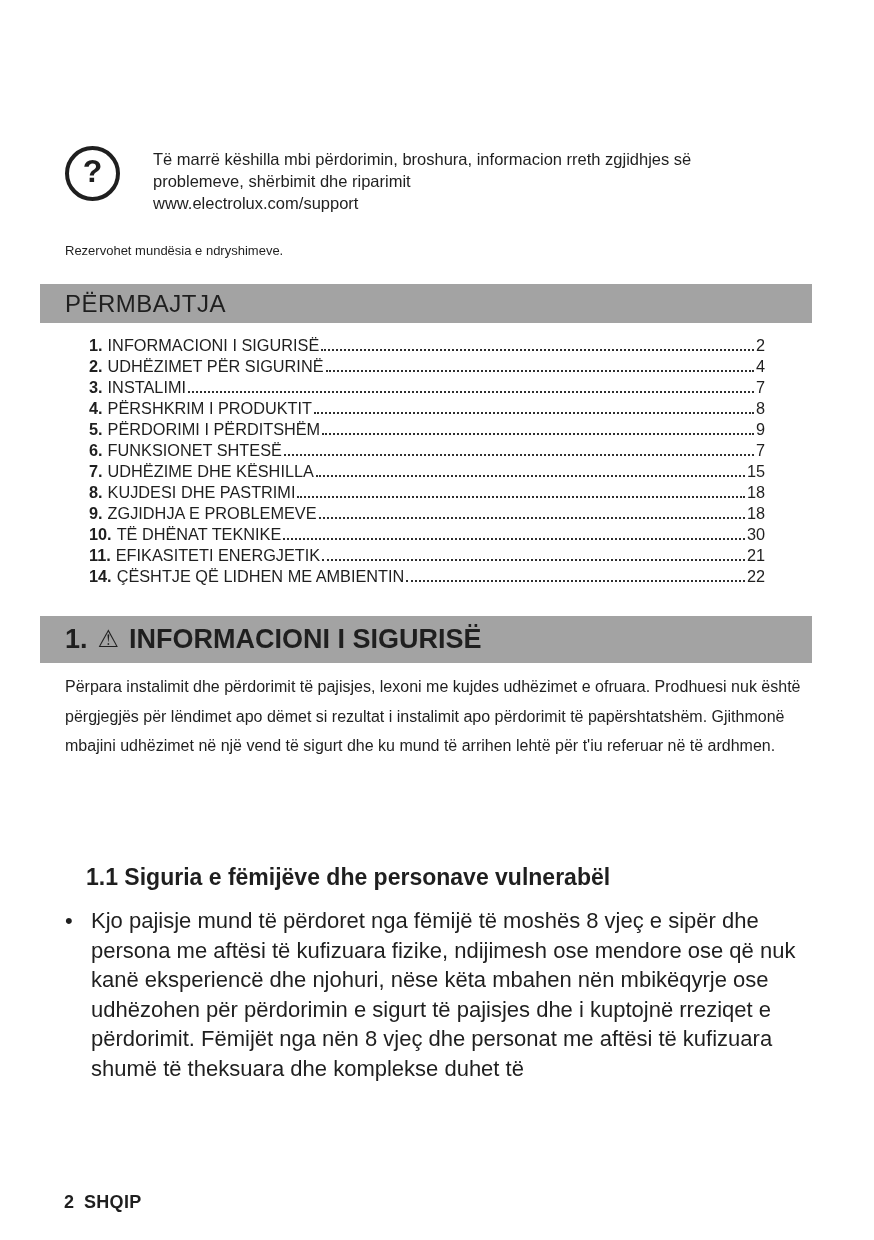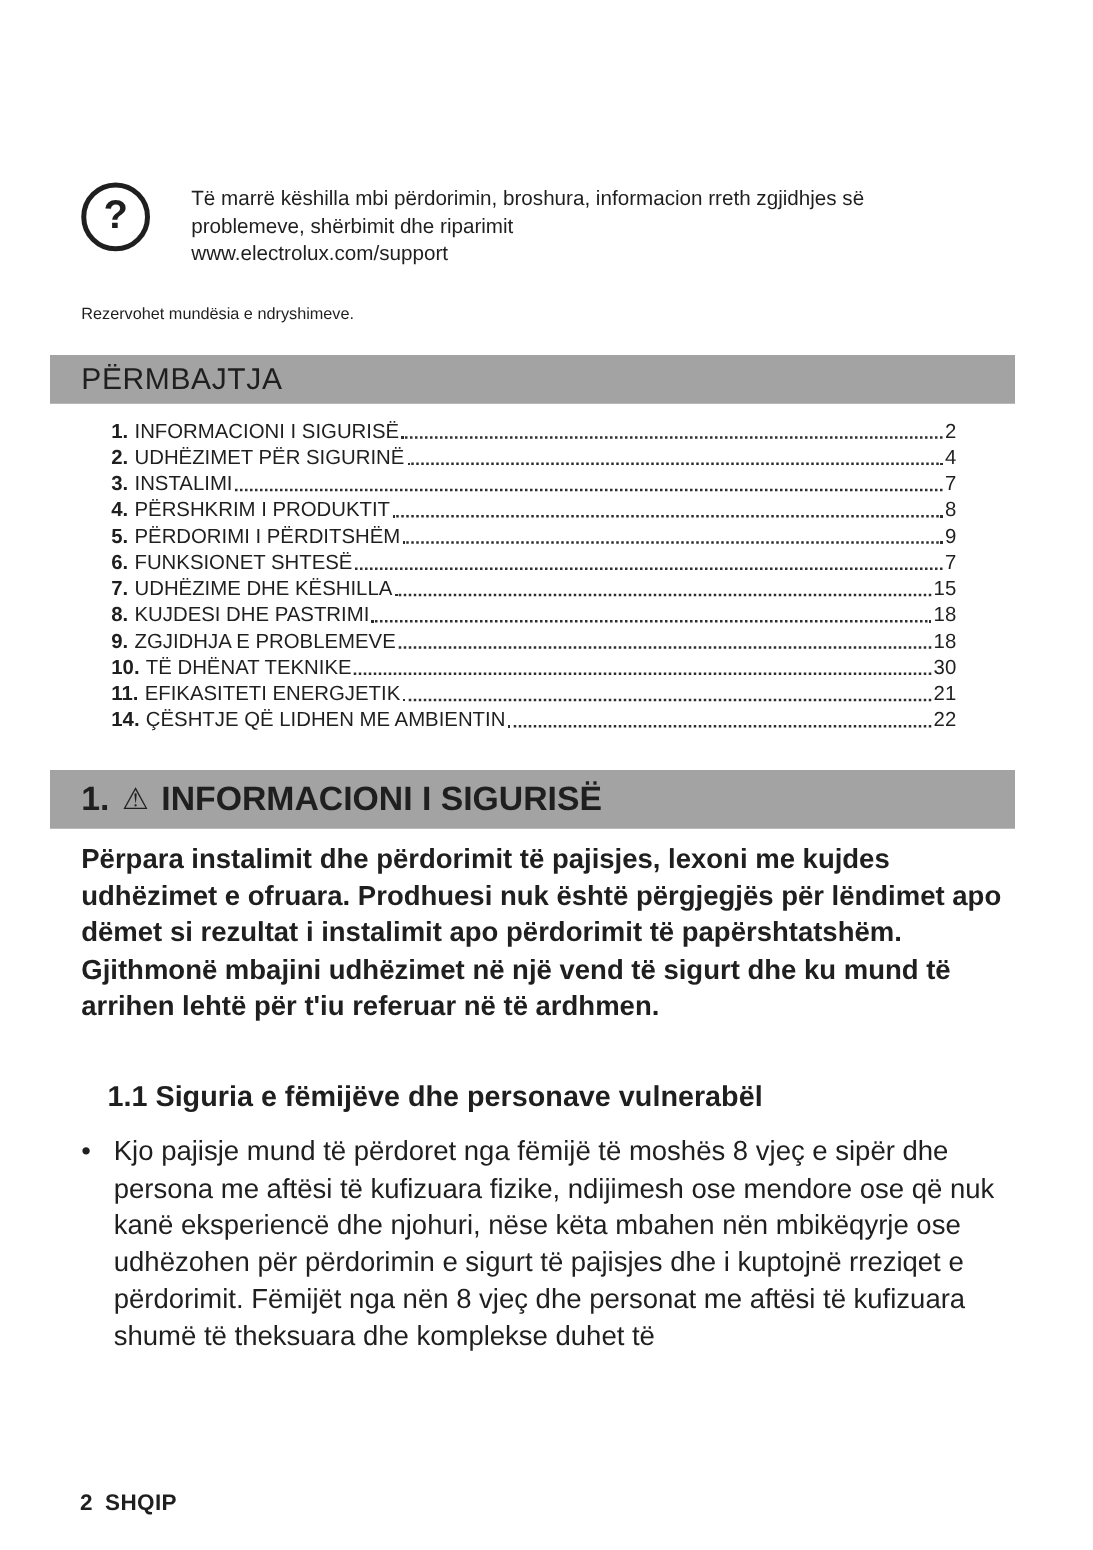--- a/index.html
+++ b/index.html
@@ -50,21 +50,21 @@
   
   .toc-list { position:absolute; left:89px; top:334px; width:676px; }
   .toc-row { display:flex; align-items:flex-end; height:21px; font-size:16.3px; white-space:nowrap; }
   .toc-num { font-weight:bold; margin-right:5px; }
   .toc-dots { flex:1 1 auto; border-bottom:2px dotted #2e2e2e; margin:0 2px 4px 2px; min-width:10px; }
   .toc-page { font-weight:normal; }
 
   
   .intro {
     position:absolute; left:65px; top:672px; width:748px;
-    font-size:22px; line-height:29.5px;font-weight:bold;
+    font-size:16px; line-height:29.5px;
   }
 
   
   .subsection {
     position:absolute; left:65px; top:864px; width:748px;
     font-size:23px; font-weight:bold;margin-left:21px;
   }
 
   
   .bullets { position:absolute; left:65px; top:906px; width:748px; list-style:none; }

